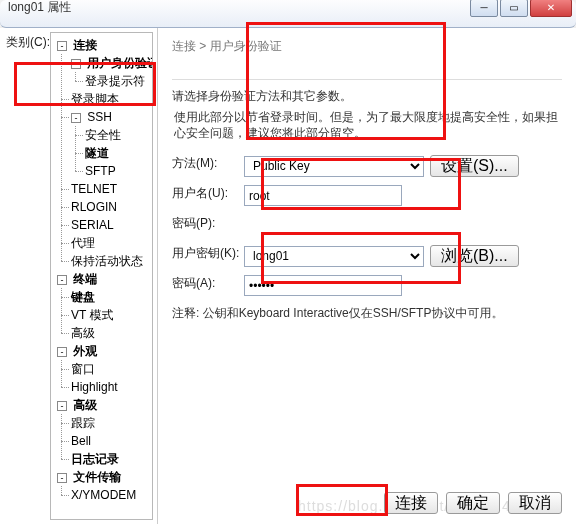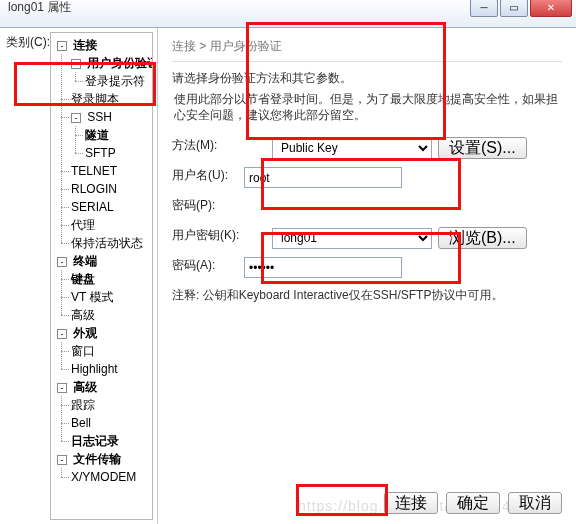--- a/index.html
+++ b/index.html
@@ -11,20 +11,21 @@
   height: 524px;
   overflow: hidden;
 }
 .titlebar {
   height: 28px;
   background: linear-gradient(#fdfdfe, #e8eef7);
   border-bottom: 1px solid #a0b0c8;
   display: flex;
   align-items: center;
   padding: 0 4px 12px 8px;
+  border-radius: 6px;
 }
 .titlebar .title { flex: 1; color: #333; }
 .titlebar .winbtns { display: flex; gap: 2px; }
 .winbtn {
   width: 28px; height: 18px;
   display: flex; align-items: center; justify-content: center;
   border: 1px solid #7a8aa0; border-radius: 2px;
   font-size: 10px; cursor: pointer;
 }
 .winbtn.min { background: linear-gradient(#f0f5fb,#d0ddf0); }
@@ -74,35 +75,35 @@
 .tlabel.bold { font-weight: bold; }
 .hl-red {
   position: absolute; border: 3px solid #e11; pointer-events: none;
 }
 .rightpane {
   flex: 1;
   padding: 10px 14px 8px 14px;
   display: flex; flex-direction: column;
   position: relative;
 }
-.breadcrumb { color: #777; margin-bottom: 6px; }
+.breadcrumb { color: #777; margin-bottom: 24px; }
 .sep { border-top: 1px solid #ddd; margin-bottom: 8px; }
 .desc { color: #333; margin-bottom: 4px; }
 .desc.indent { margin-left: 2px; }
 .desc.small { margin-bottom: 14px; line-height: 16px; }
 .formrow {
   display: flex; align-items: flex-start; margin-bottom: 8px; height: 22px;
 }
 .formrow label { width: 72px; color: #222; }
 .formrow .val { flex: 1; display: flex; gap: 6px; align-items: center; }
 select, input[type=text], input[type=password] {
   height: 21px; border: 1px solid #9aa8bd; background: #fff;
   font-size: 12px; padding: 0 4px;
 }
-select { width: 160px; margin-left: 28px; }
+select { width: 180px; }
 input[type=text], input[type=password] { width: 158px; }
 .btn {
   height: 22px; padding: 0 10px;
   background: linear-gradient(#fefefe,#e6e6e6);
   border: 1px solid #9a9a9a; border-radius: 3px;
   font-size: 16px; cursor: pointer;
 }
 .disabled { color: #aaa; }
 .note { margin-top: 0; color: #333; }
 .bottombar {
@@ -141,20 +142,21 @@
               <span class="tlabel bold">用户身份验证</span>
               <ul>
                 <li><span class="tlabel">登录提示符</span></li>
               </ul>
             </li>
             <li><span class="tlabel">登录脚本</span></li>
             <li>
               <span class="expander">-</span>
               <span class="tlabel">SSH</span>
               <ul>
+                <li><span class="tlabel">安全性</span></li>
                 <li><span class="tlabel bold">隧道</span></li>
                 <li><span class="tlabel">SFTP</span></li>
               </ul>
             </li>
             <li><span class="tlabel">TELNET</span></li>
             <li><span class="tlabel">RLOGIN</span></li>
             <li><span class="tlabel">SERIAL</span></li>
             <li><span class="tlabel">代理</span></li>
             <li><span class="tlabel">保持活动状态</span></li>
           </ul>

